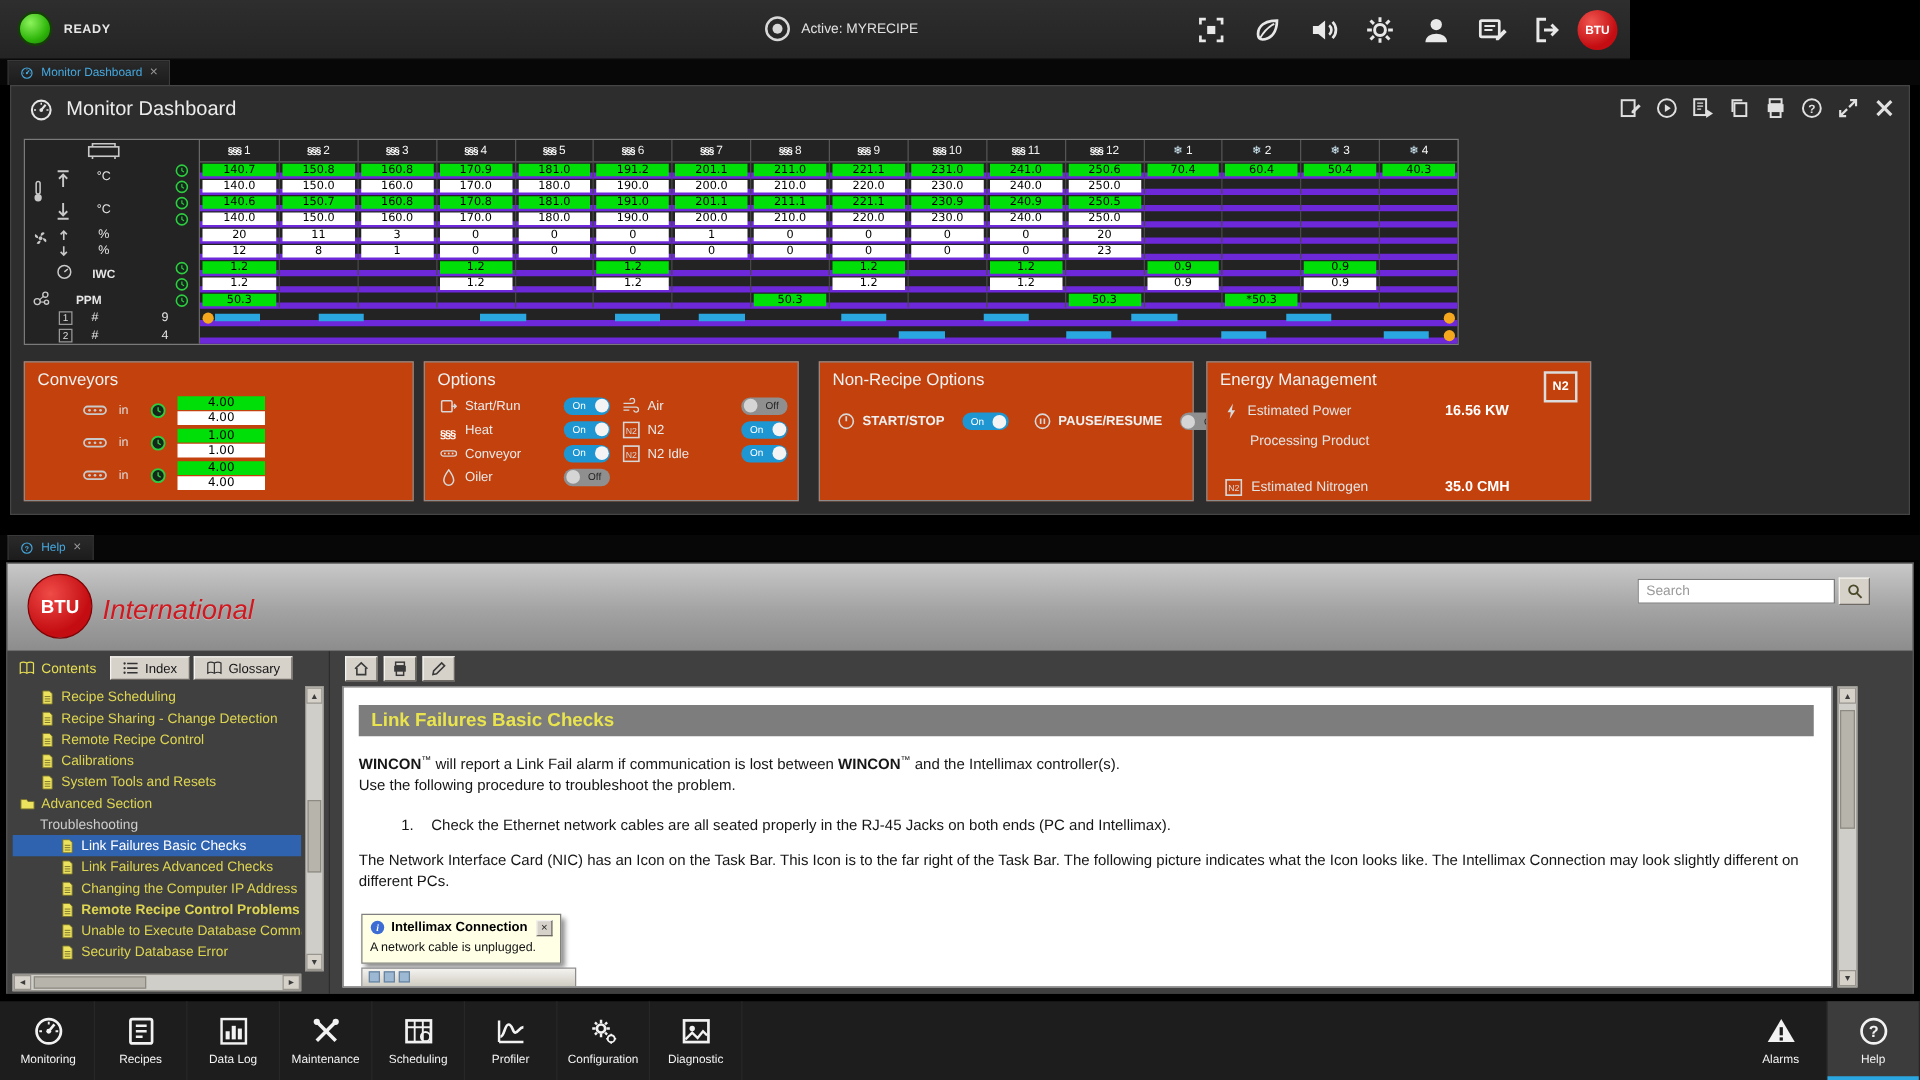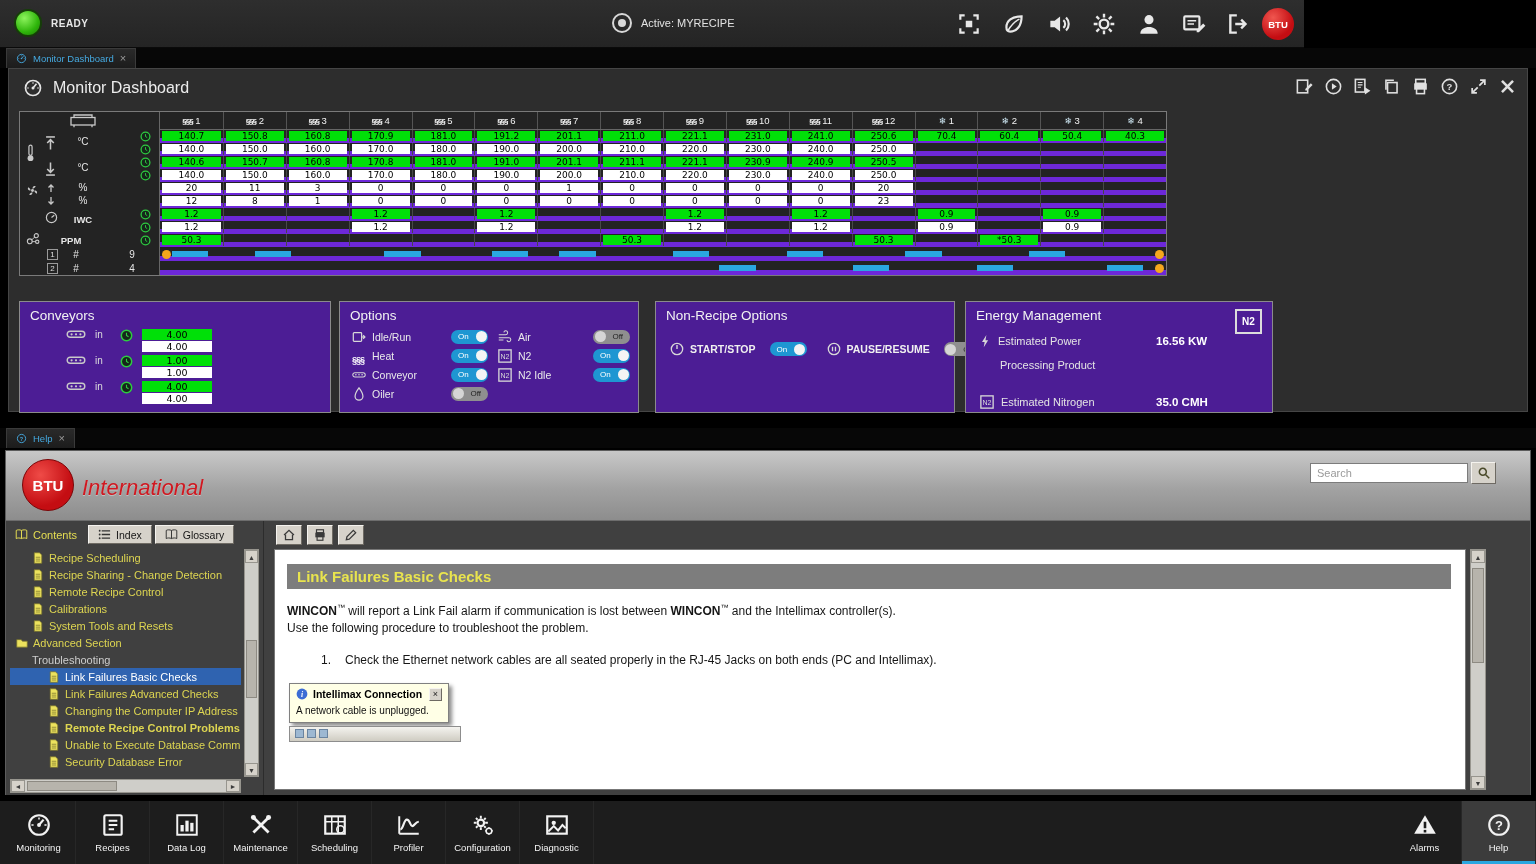--- a/index.html
+++ b/index.html
@@ -53,30 +53,30 @@
   .zc{border-left:1px solid #484848;padding:1px 2px}
   .zc:first-child{border-left:none}
   .v{display:block;height:10px;line-height:10px;font-size:9px;text-align:center;color:#000;font-family:"DejaVu Sans",sans-serif}
   .v.green{background:#00e008}
   .v.white{background:#ffffff}
   .zrow.lane{display:block;position:relative;height:14px}
   .bar{position:absolute;top:4px;height:6px;width:3.6%;background:#2aa7e0}
   .dot{position:absolute;top:2.5px;width:9px;height:9px;border-radius:50%;background:#f5a71d}
 
   
-  .panel{position:absolute;top:232px;height:112px;background:#4c1d95;border:1px solid #8b8b8b}
+  .panel{position:absolute;top:220px;height:112px;background:#c2410c;border:1px solid #8b8b8b}
   .ptitle{font-size:13.5px;color:#f2f2f2;margin:6px 0 0 10px}
   #panel-conveyors{left:10px;width:312px}
   #panel-options{left:330px;width:300px}
   #panel-nonrecipe{left:646px;width:300px}
   #panel-energy{left:956px;width:308px}
   #panel-lane{left:1272px;width:240px;height:88px}
 
   .cv-rows{position:absolute;left:46px;top:27px}
-  .cgroup{display:flex;gap:9px;margin-bottom:3px}
+  .cgroup{display:flex;align-items:center;gap:9px;margin-bottom:3px}
   .cic{width:20px;height:11px;color:#c9c9c9}
   .cic.sm{width:13px;height:13px}
   .cunit{font-size:10px;color:#ddd;width:16px}
   .cstack{display:flex;flex-direction:column;gap:1px;width:70px}
   .cstack .v{height:11px;line-height:11px;font-size:9.5px}
 
   .opt-col{position:absolute;top:25px;width:136px}
   .opt-item{height:19px;display:flex;align-items:center;gap:6px}
   .oic{width:14px;height:14px;color:#d8d8d8;display:inline-block;flex:none}
   .olabel{font-size:10.5px;color:#eaeaea;white-space:nowrap}
@@ -882,21 +882,21 @@
   <div class="panel" id="panel-options">
     <div class="ptitle">Options</div>
     <div class="opt-col" style="left:12px">
         <div class="opt-item">
           <span class="oic">
             <svg viewBox="0 0 16 16">
               <rect x="1.5" y="3" width="9.5" height="10" rx="1" fill="none" stroke="currentColor" stroke-width="1.4"></rect>
               <path d="M10.5 8h4M12.8 6l2 2-2 2" stroke="currentColor" fill="none" stroke-width="1.3"></path>
             </svg>
           </span>
-          <span class="olabel">Idle/Run</span>
+          <span class="olabel">Start/Run</span>
           <span class="tgl on">
             <span class="tlab">On</span>
           </span>
         </div>
         <div class="opt-item">
           <span class="oic"><span class="heat-txt" style="font-size:9px">§§§</span></span>
           <span class="olabel">Heat</span>
           <span class="tgl on">
             <span class="tlab">On</span>
           </span>
@@ -1243,20 +1243,21 @@
       <div class="cpage">
         <div class="chead">Link Failures Basic Checks</div>
         <p class="cp">
           <b>WINCON</b><sup>™</sup><span> will report a Link Fail alarm if communication is lost between </span><b>WINCON</b><sup>™</sup><span> and the Intellimax controller(s).</span><br>
           <span>Use the following procedure to troubleshoot the problem.</span>
         </p>
         <div class="cstep">
           <span>1.</span>
             <span>Check the Ethernet network cables are all seated properly in the RJ-45 Jacks on both ends (PC and Intellimax).</span>
         </div>
+        <p class="cp">The Network Interface Card (NIC) has an Icon on the Task Bar. This Icon is to the far right of the Task Bar. The following picture indicates what the Icon looks like. The Intellimax Connection may look slightly different on different PCs.</p>
         <div class="tooltip-box">
           <div class="tt-head">
             <span class="tic" style="width:12px;height:12px">
                 <svg viewBox="0 0 14 14">
                   <circle cx="7" cy="7" r="6.3" fill="#3c6cd4"></circle>
                   <text x="7" y="10.4" text-anchor="middle" font-size="9" fill="#fff" font-style="italic" font-weight="bold" font-family="serif">i</text>
                 </svg>
               </span>
             <span class="tt-title">Intellimax Connection</span>
             <span class="tt-x win-btn">×</span>

